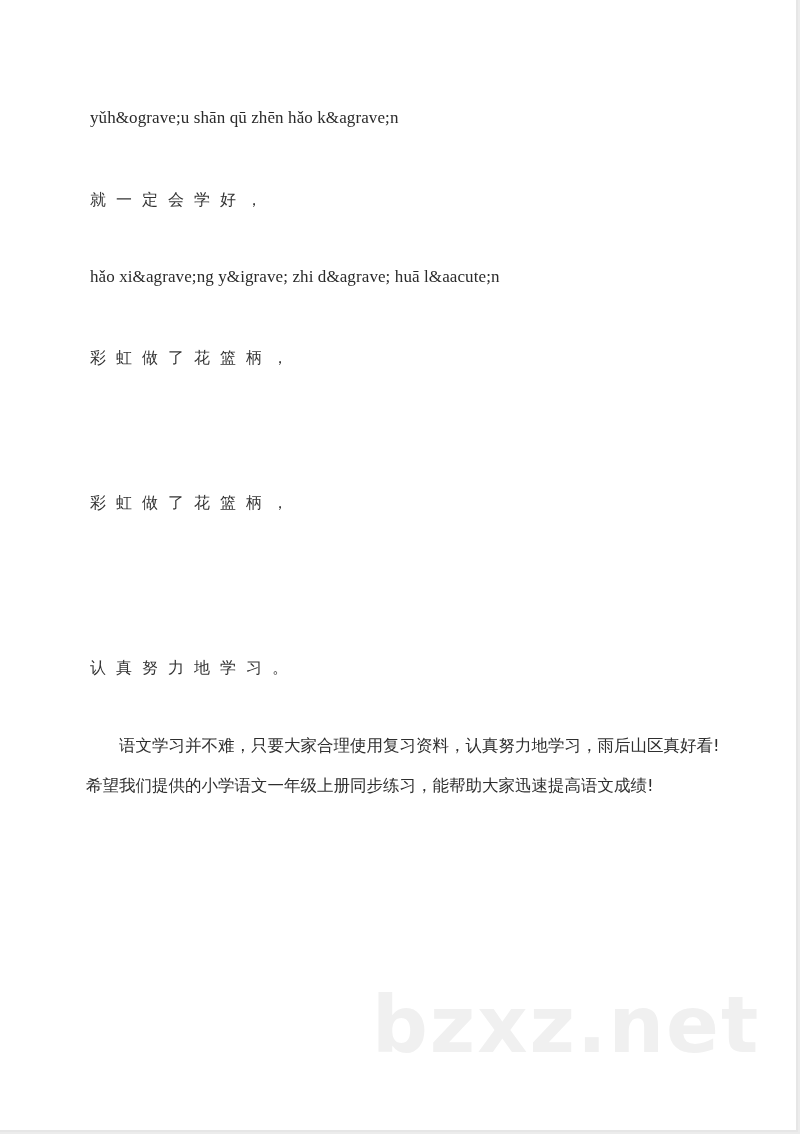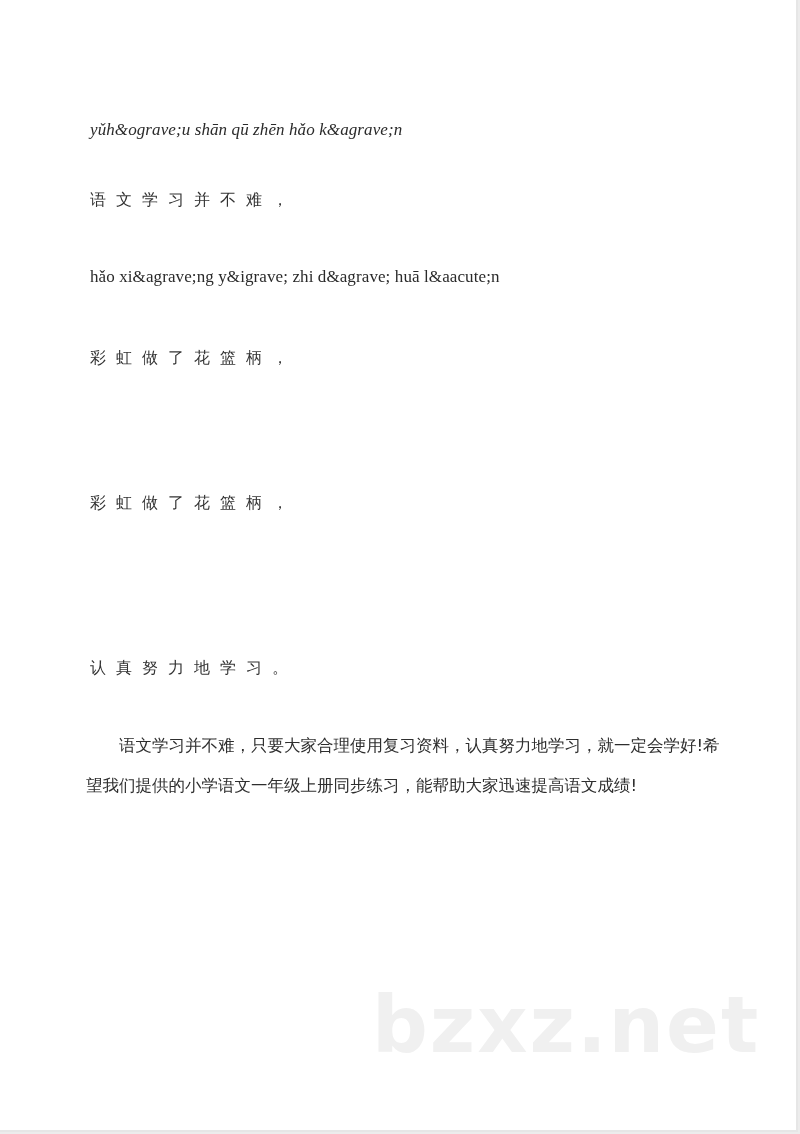--- a/index.html
+++ b/index.html
@@ -63,26 +63,26 @@
       color: #f0f0f0;
       white-space: nowrap;
       line-height: 1;
     }
   </style>
 </head>
 <body>
 
 <div class="page">
 
-  <p class="line pinyin" style="top:120px;font-style:italic;">yǔh&amp;ograve;u shān qū zhēn hǎo k&amp;agrave;n</p>
-  <p class="line hanzi" style="top:190px;">语文学习并不难，</p>
+  <p class="line pinyin" style="top:108px;">yǔh&amp;ograve;u shān qū zhēn hǎo k&amp;agrave;n</p>
+  <p class="line hanzi" style="top:190px;">就一定会学好，</p>
 
   <p class="line pinyin" style="top:267px;">hǎo xi&amp;agrave;ng y&amp;igrave; zhi d&amp;agrave; huā l&amp;aacute;n</p>
   <p class="line hanzi" style="top:348px;">彩虹做了花篮柄，</p>
 
   <p class="line hanzi" style="top:493px;">彩虹做了花篮柄，</p>
 
   <p class="line hanzi" style="top:658px;">认真努力地学习。</p>
 
-  <p class="para" style="top:726px;">语文学习并不难，只要大家合理使用复习资料，认真努力地学习，就一定会学好!希望我们提供的小学语文一年级上册同步练习，能帮助大家迅速提高语文成绩!</p>
+  <p class="para" style="top:726px;">语文学习并不难，只要大家合理使用复习资料，认真努力地学习，雨后山区真好看!希望我们提供的小学语文一年级上册同步练习，能帮助大家迅速提高语文成绩!</p>
 
   <div class="watermark">bzxz.net</div>
 </div>
 
 </body></html>

